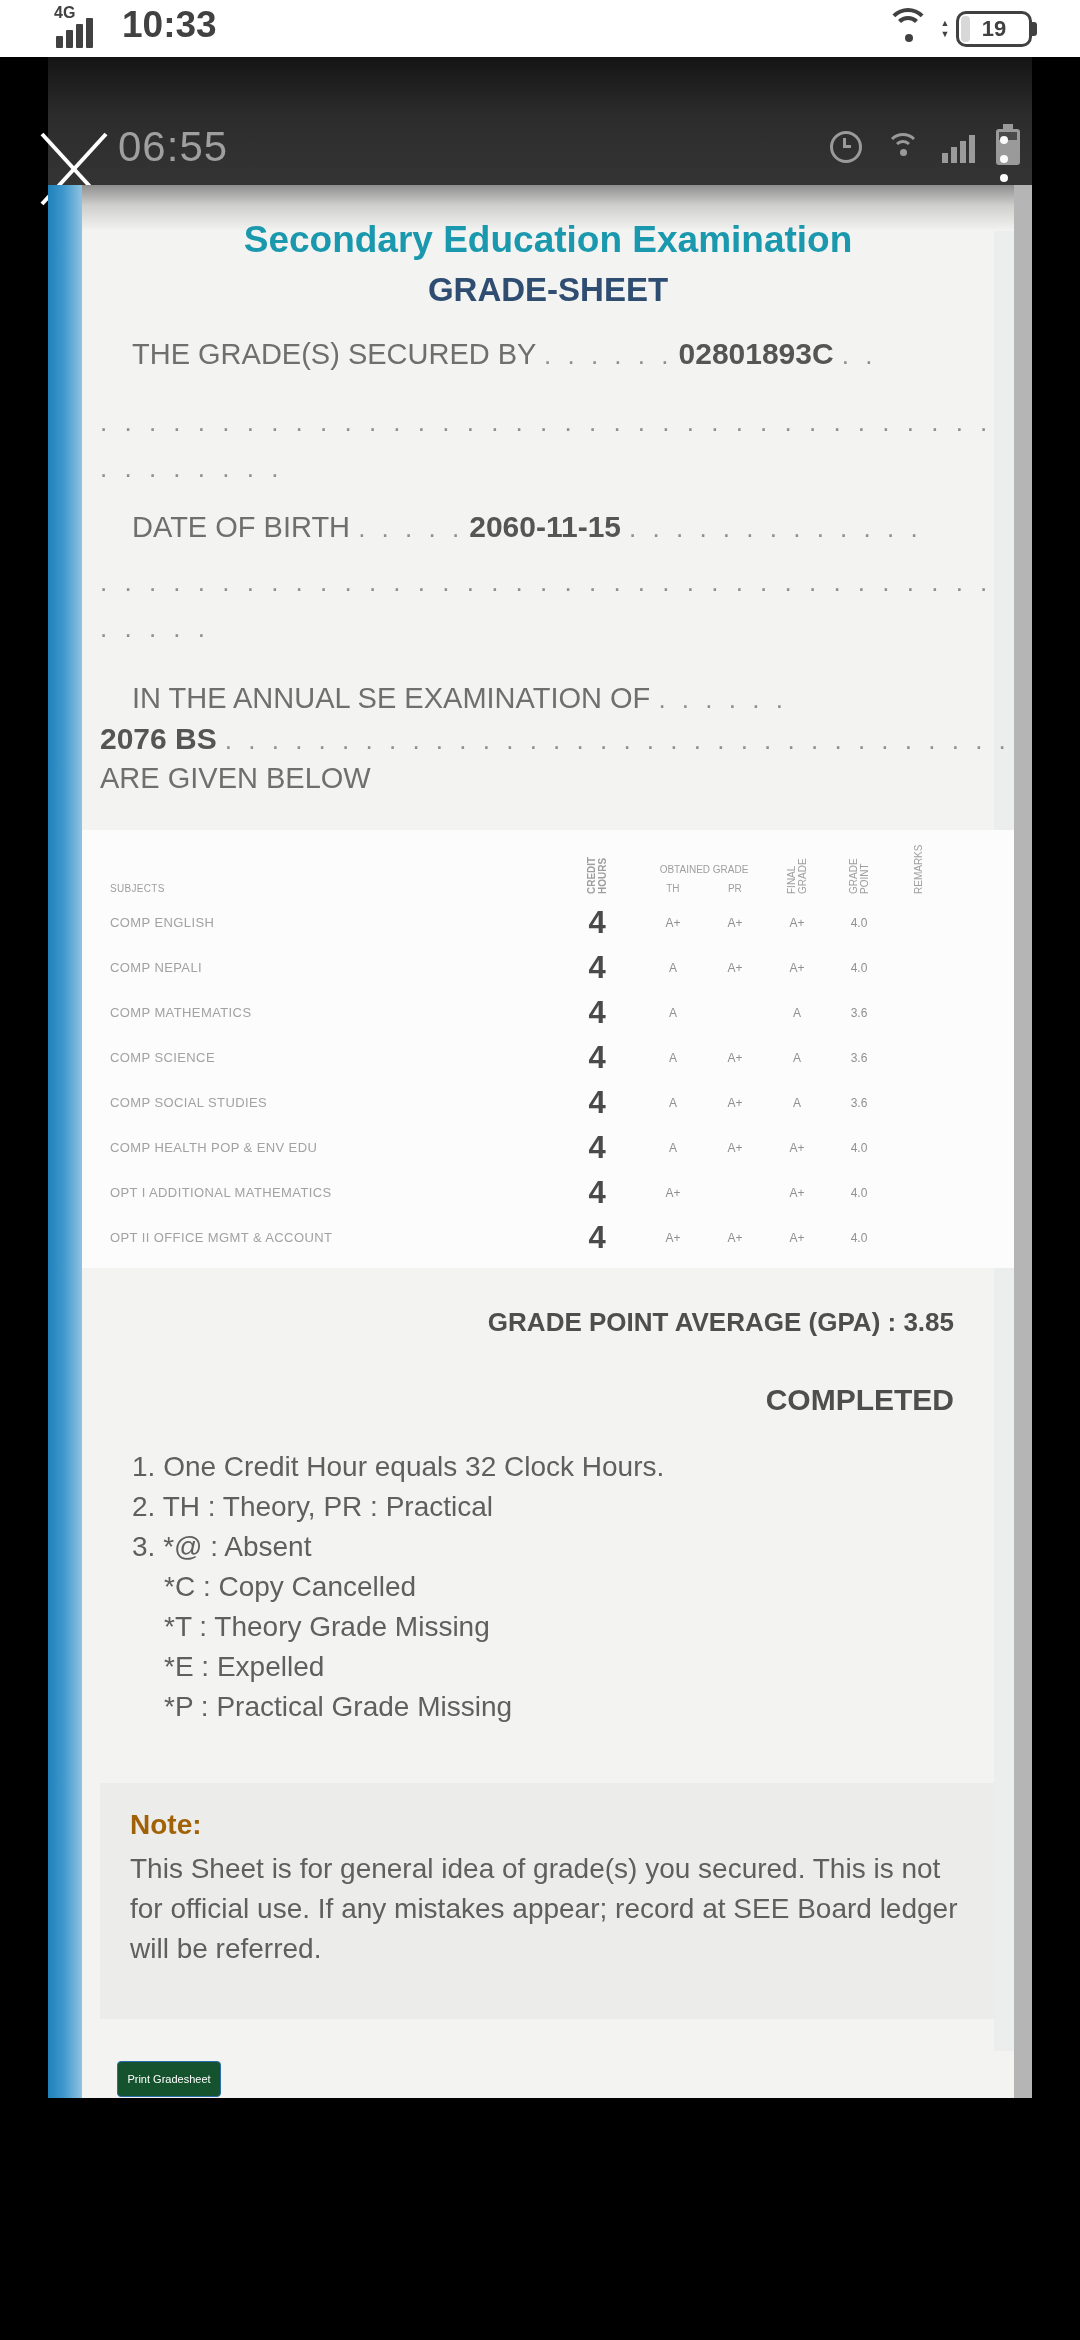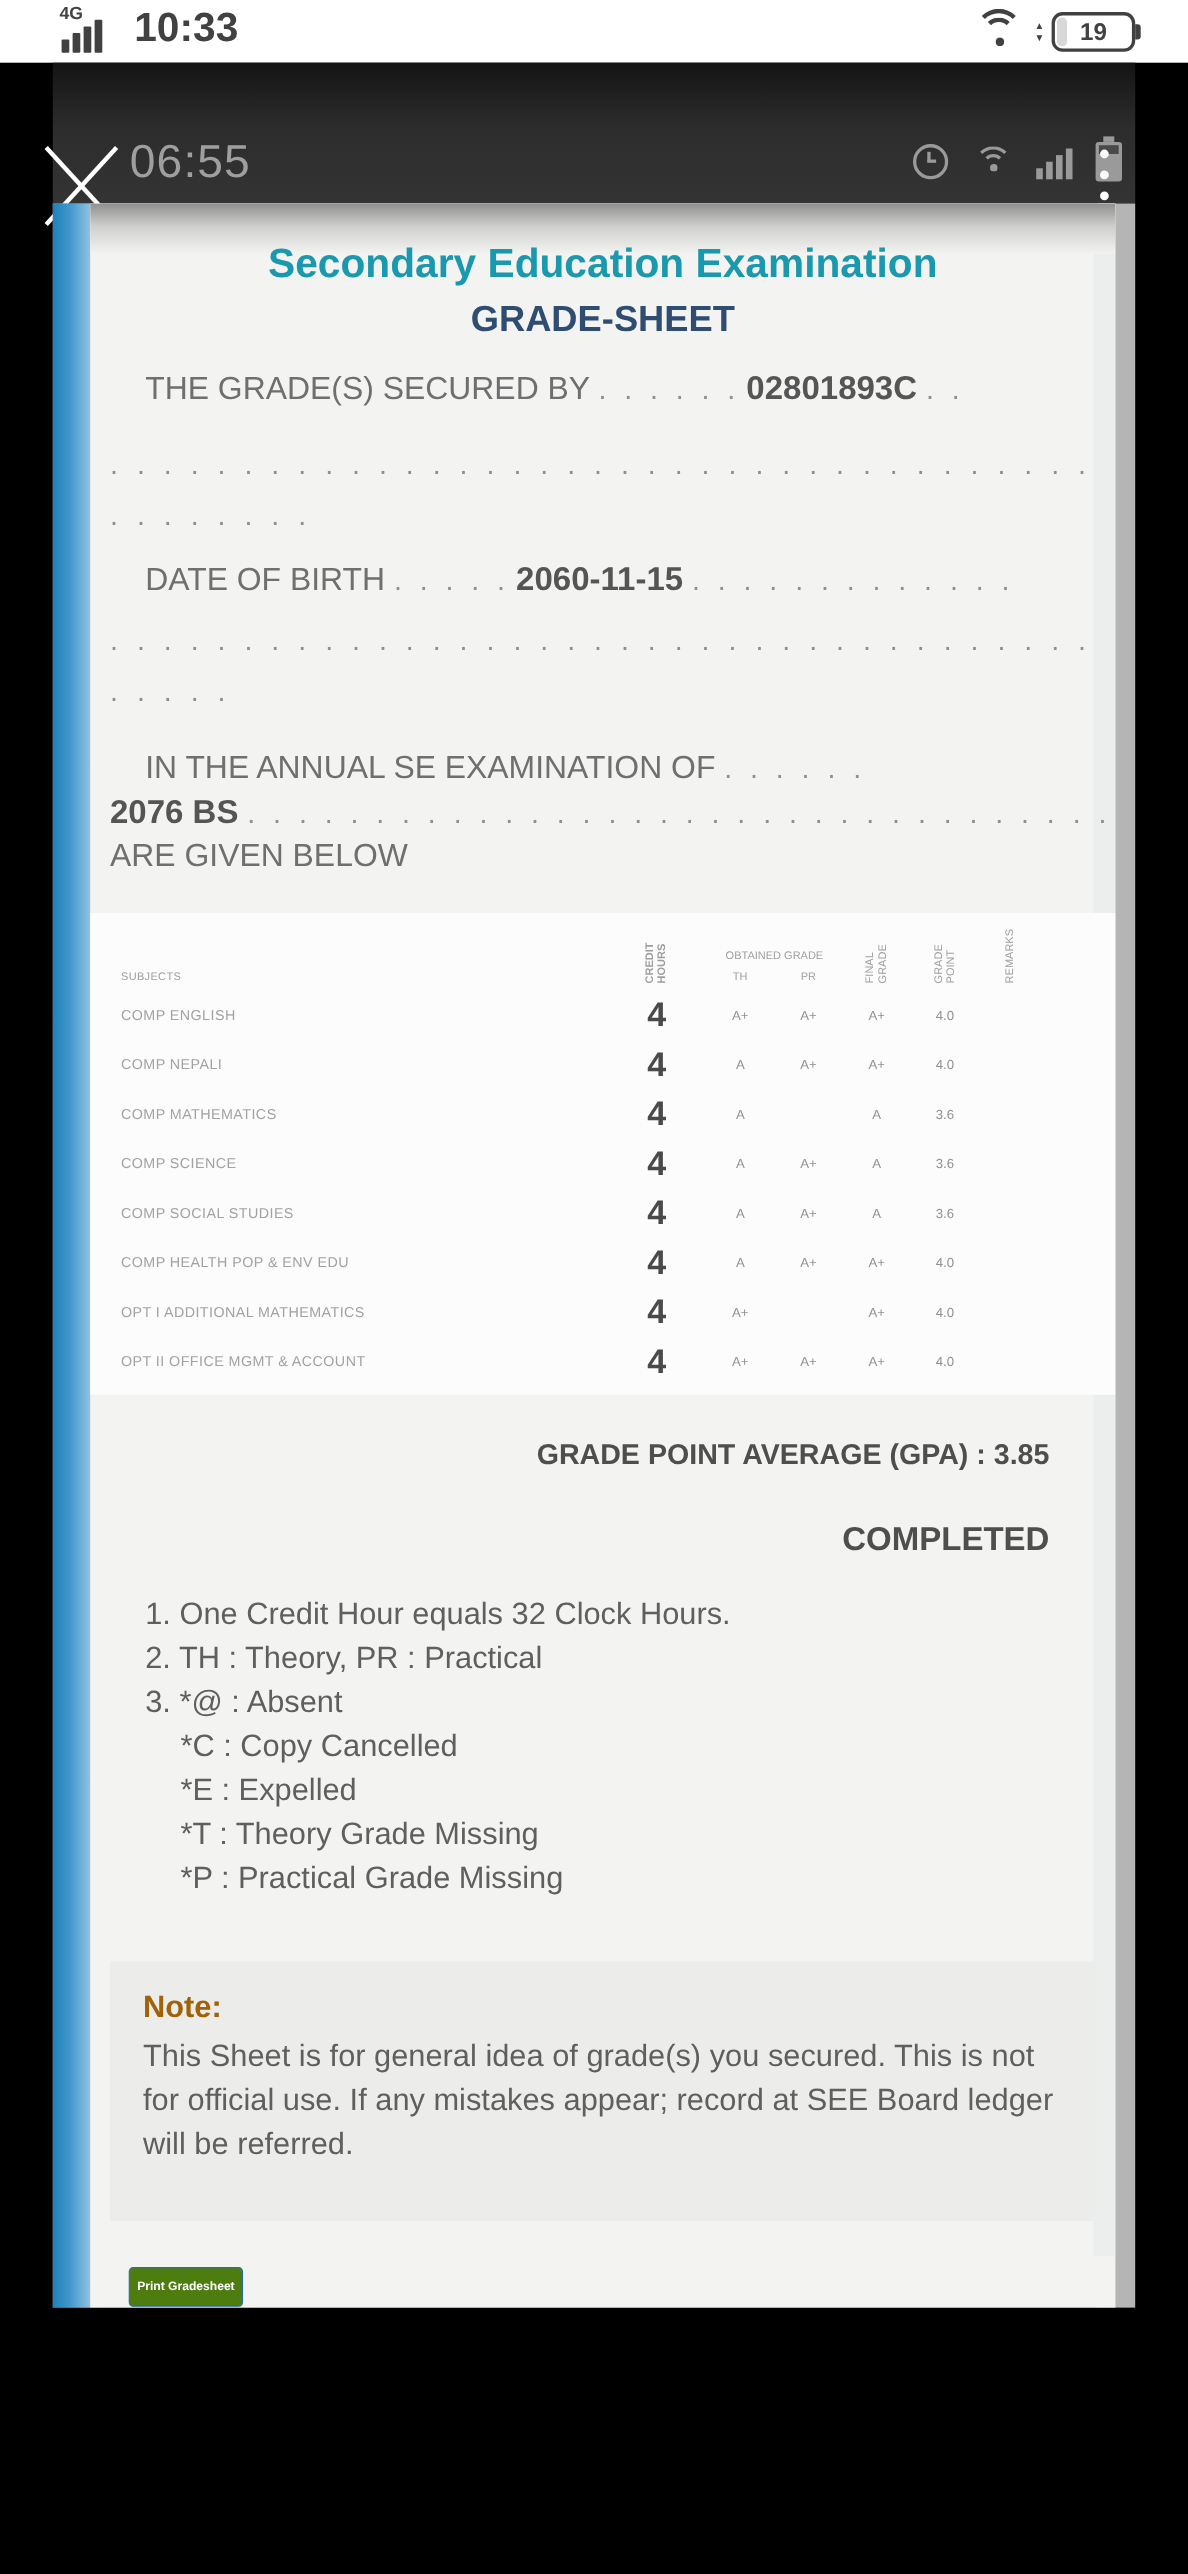--- a/index.html
+++ b/index.html
@@ -88,23 +88,23 @@
   .gpa{position:absolute;right:60px;top:1122px;font-size:26px;font-weight:bold;color:#4e4e4e;}
   .completed{position:absolute;right:60px;top:1198px;font-size:30px;font-weight:bold;color:#4e4e4e;}
 
   .fnotes{position:absolute;left:50px;top:1262px;font-size:28px;color:#5f5f5f;line-height:40px;}
   .fnotes .ind{margin-left:32px;}
 
   .notecard{position:absolute;left:18px;top:1598px;width:896px;height:236px;background:#ececeb;padding:26px 30px;}
   .notecard .nt{font-size:28px;font-weight:bold;color:#a16207;margin-bottom:8px;}
   .notecard .nb{font-size:28px;color:#5f5f5f;line-height:40px;}
 
-  .print-btn{position:absolute;left:35px;top:1876px;width:104px;height:36px;background:#4d7c0f;
+  .print-btn{position:absolute;left:35px;top:1876px;width:104px;height:36px;background:#14532d;
              border:1px solid #2a6daa;border-radius:4px;color:#ffffff;font-size:11px;
-             display:flex;align-items:center;justify-content:center;cursor:pointer;overflow:hidden;font-weight:bold;}
+             display:flex;align-items:center;justify-content:center;cursor:pointer;overflow:hidden;}
 
   
   .bottom{position:absolute;left:0;top:2098px;width:1080px;height:242px;background:#000;}
 </style>
 </head>
 <body>
 
 <div id="root">
 
   <div class="sb-outer">
@@ -297,22 +297,22 @@
       </div>
 
       <div class="gpa">GRADE POINT AVERAGE (GPA) : 3.85</div>
       <div class="completed">COMPLETED</div>
 
       <div class="fnotes">
         <div>1. One Credit Hour equals 32 Clock Hours.</div>
         <div>2. TH : Theory, PR : Practical</div>
         <div>3. *@ : Absent</div>
         <div class="ind">*C : Copy Cancelled</div>
+        <div class="ind">*T : Theory Grade Missing</div>
         <div class="ind">*E : Expelled</div>
-        <div class="ind">*T : Theory Grade Missing</div>
         <div class="ind">*P : Practical Grade Missing</div>
       </div>
 
       <div class="notecard">
         <div class="nt">Note:</div>
         <div class="nb">This Sheet is for general idea of grade(s) you secured. This is not for official use. If any mistakes appear; record at SEE Board ledger will be referred.</div>
       </div>
 
       <div class="print-btn">Print Gradesheet</div>
     </div>

